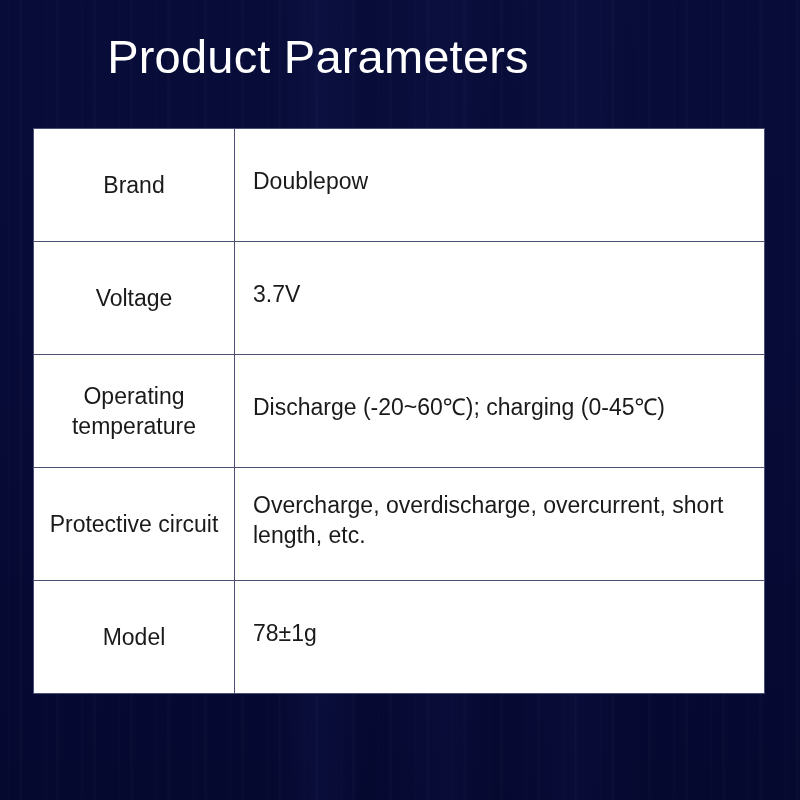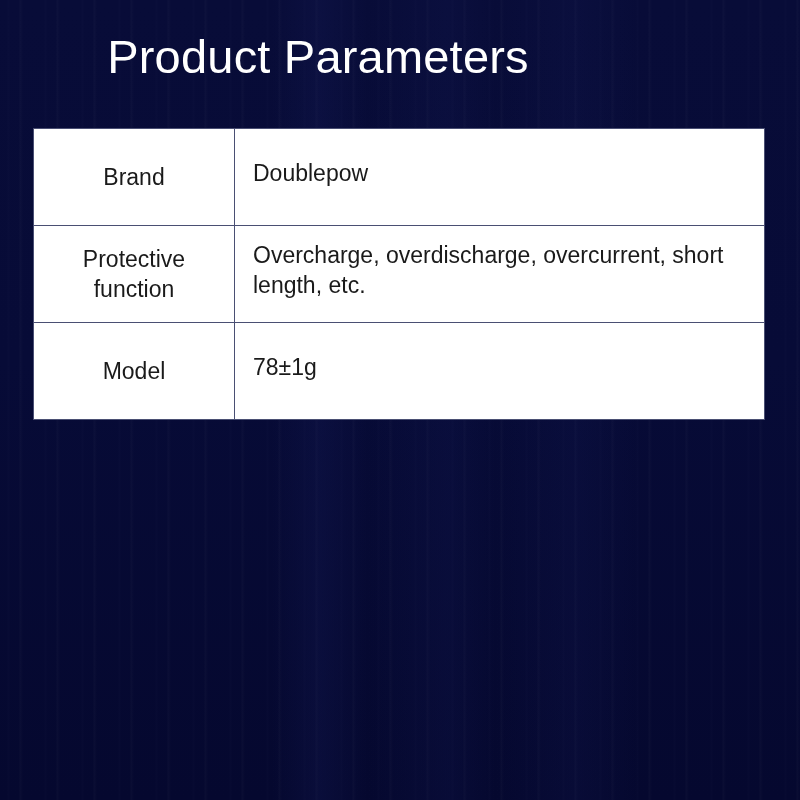--- a/index.html
+++ b/index.html
@@ -81,21 +81,21 @@
     background: #ffffff;
     color: #1a1a1a;
     font-size: 23px;
     line-height: 30px;
     padding: 0;
     vertical-align: middle;
   }
   .param-table td.label {
     width: 188px;
     text-align: center;
-    padding: 14px 6px;
+    padding: 22px 6px;
   }
   .param-table td.value {
     text-align: left;
     padding: 6px 10px 14px 18px;
   }
   .param-table tr.r-tall td { height: 68px; }
   .param-table tr.r-std  td { height: 68px; }
 </style>
 </head>
 <body>
@@ -107,25 +107,33 @@
 
   <table class="param-table">
     <tbody>
 
       <tr class="r-std">
         <td class="label">Brand</td>
         <td class="value">Doublepow</td>
       </tr>
 
 
-
+      <tr class="r-std">
+        <td class="label">Voltage</td>
+        <td class="value">3.7V</td>
+      </tr>
 
 
       <tr class="r-tall">
-        <td class="label">Protective function</td>
+        <td class="label">Operating temperature</td>
+        <td class="value">Discharge (-20~60℃); charging (0-45℃)</td>
+      </tr>
+
+      <tr class="r-tall">
+        <td class="label">Protective circuit</td>
         <td class="value">Overcharge, overdischarge, overcurrent, short length, etc.</td>
       </tr>
 
 
       <tr class="r-std">
         <td class="label">Model</td>
         <td class="value">78±1g</td>
       </tr>
 
     </tbody>

